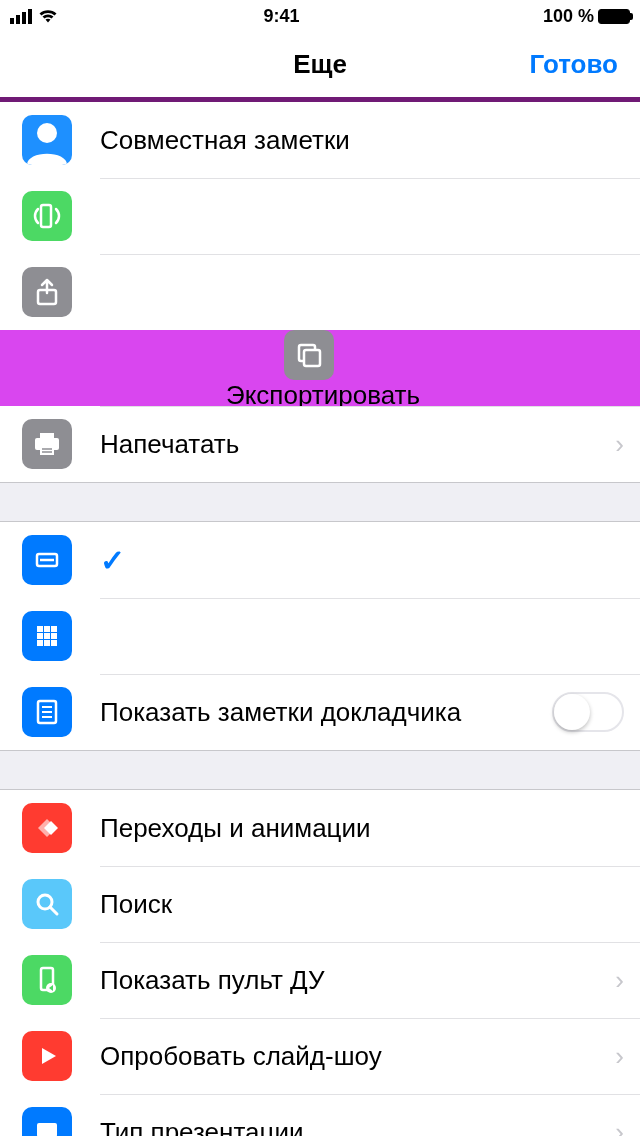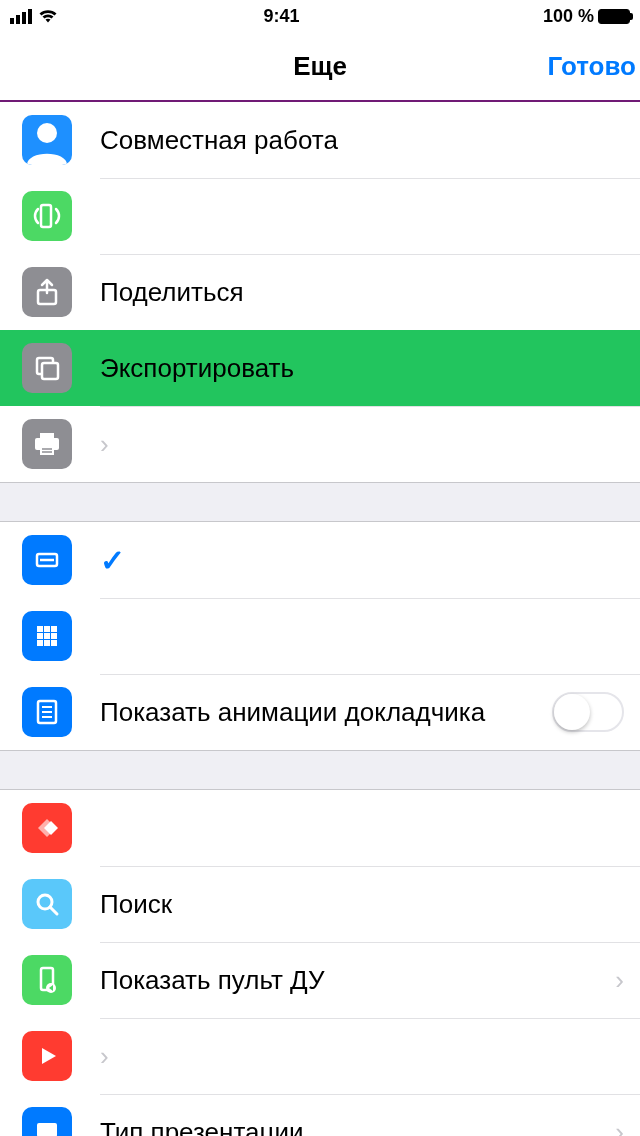--- a/index.html
+++ b/index.html
@@ -8,26 +8,26 @@
   .status-left { display: flex; align-items: center; gap: 6px; }
   .status-right { display: flex; align-items: center; gap: 4px; margin-left: 38px; }
   .bars { display: flex; align-items: flex-end; gap: 2px; }
   .bars span { width: 4px; background: #000; display: block; }
   .bars span:nth-child(1){height:6px;} .bars span:nth-child(2){height:9px;}
   .bars span:nth-child(3){height:12px;} .bars span:nth-child(4){height:15px;}
   .wifi { width: 20px; height: 14px; }
   .battery { width: 32px; height: 15px; border: 1.5px solid #000; border-radius: 3px; position: relative; }
   .battery:after { content:""; position:absolute; right:-4px; top:3px; width:3px; height:7px; background:#000; border-radius:0 2px 2px 0; }
   .battery-fill { background:#000; width: 100%; height: 100%; border-radius:1px; }
-  .nav-bar { height: 70px; position: relative; border-bottom: 2px solid #701a75; display:flex; align-items:center; justify-content:center;text-align:center; }
+  .nav-bar { height: 70px; position: relative; border-bottom: 5px solid #701a75; display:flex; align-items:center; justify-content:center;text-align:center; }
   .nav-title { font-size: 26px; font-weight: 700; }
-  .nav-done { position: absolute; right: 4px; font-size: 26px; color: #007aff; font-weight: 600; }
+  .nav-done { position: absolute; right: 22px; font-size: 26px; color: #007aff; font-weight: 600; }
   .section-gap { height: 40px; background: #efeff4; border-top: 1px solid #c7c7cb; border-bottom: 1px solid #c7c7cb; }
   .row { display:flex; align-items:center; height: 76px; padding: 0 16px 0 22px; background:#fff; position:relative; }
-  .row.selected { background: #22c55e; }
+  .row.selected { background: #d946ef; flex-direction: column; }
   .row:not(.selected) + .row:not(.selected) .sep,
   .row .sep { position:absolute; top:0; left:100px; right:0; height:1px; background:#e1e1e4; }
   .icon { width: 50px; height: 50px; border-radius: 10px; flex-shrink:0; display:flex; align-items:center; justify-content:center; margin-right: 28px; }
   .label { font-size: 26px; flex: 1; white-space: nowrap; overflow:hidden; }
   .chevron { color:#c7c7cc; font-size:26px; font-weight:400; }
   .check { color:#007aff; font-size:30px; font-weight:700; }
   .toggle { width: 72px; height: 40px; border-radius: 20px; background:#fff; border:2px solid #e5e5ea; position:relative; }
   .toggle-knob { position:absolute; left:0; top:0; width:36px; height:36px; border-radius:50%; background:#fff; box-shadow: 0 2px 4px rgba(0,0,0,0.25); }
   
   .ic-blue { background:#007aff; }
@@ -68,40 +68,39 @@
 </div>
 
 <div class="row first">
 
   <div class="icon ic-person">
     <svg viewBox="0 0 50 50">
         <circle cx="25" cy="18" r="10" fill="#fff"></circle>
         <path d="M5 50 C5 35 45 35 45 50 Z" fill="#fff"></path>
       </svg>
   </div>
-  <div class="label">Совместная работа</div>
+  <div class="label">Совместная заметки</div>
 </div>
 <div class="row">
   <div class="sep"></div>
   <div class="icon ic-green">
     <svg width="34" height="34" viewBox="0 0 34 34">
         <rect x="11" y="6" width="10" height="22" rx="2" fill="none" stroke="#fff" stroke-width="2.5"></rect>
         <path d="M26 10 C30 14 30 20 26 24 M8 10 C4 14 4 20 8 24" stroke="#fff" stroke-width="2.5" fill="none" stroke-linecap="round"></path>
       </svg>
   </div>
 </div>
 <div class="row">
   <div class="sep"></div>
   <div class="icon ic-gray">
     <svg width="30" height="30" viewBox="0 0 30 30">
         <path d="M15 3 L15 16 M10 8 L15 3 L20 8" stroke="#fff" stroke-width="2.5" fill="none" stroke-linecap="round" stroke-linejoin="round"></path>
         <rect x="6" y="13" width="18" height="14" rx="2" fill="none" stroke="#fff" stroke-width="2.5"></rect>
       </svg>
   </div>
-  <div class="label">Поделиться</div>
 </div>
 <div class="row selected">
   <div class="icon ic-gray">
     <svg width="30" height="30" viewBox="0 0 30 30">
         <rect x="5" y="5" width="16" height="16" rx="2" fill="none" stroke="#fff" stroke-width="2.5"></rect>
         <rect x="10" y="10" width="16" height="16" rx="2" fill="#8e8e93" stroke="#fff" stroke-width="2.5"></rect>
       </svg>
   </div>
   <div class="label">Экспортировать</div>
 </div>
@@ -109,20 +108,21 @@
   <div class="sep"></div>
   <div class="icon ic-gray">
     <svg width="32" height="32" viewBox="0 0 32 32">
         <rect x="4" y="10" width="24" height="12" rx="2" fill="#fff"></rect>
         <rect x="9" y="5" width="14" height="6" fill="#fff"></rect>
         <rect x="9" y="18" width="14" height="9" fill="#fff"></rect>
         <line x1="11" y1="21" x2="21" y2="21" stroke="#8e8e93" stroke-width="1.5"></line>
         <line x1="11" y1="24" x2="21" y2="24" stroke="#8e8e93" stroke-width="1.5"></line>
       </svg>
   </div>
+  <div class="label">Напечатать</div>
   <div class="chevron">›</div>
 </div>
 
 <div class="section-gap"></div>
 
 <div class="row first">
 
   <div class="icon ic-blue">
     <svg width="30" height="30" viewBox="0 0 30 30">
         <rect x="5" y="9" width="20" height="12" rx="2" fill="none" stroke="#fff" stroke-width="2.5"></rect>
@@ -150,36 +150,37 @@
 <div class="row">
   <div class="sep"></div>
   <div class="icon ic-blue">
     <svg width="30" height="30" viewBox="0 0 30 30">
         <rect x="6" y="4" width="18" height="22" rx="2" fill="none" stroke="#fff" stroke-width="2.5"></rect>
         <line x1="10" y1="10" x2="20" y2="10" stroke="#fff" stroke-width="2"></line>
         <line x1="10" y1="15" x2="20" y2="15" stroke="#fff" stroke-width="2"></line>
         <line x1="10" y1="20" x2="20" y2="20" stroke="#fff" stroke-width="2"></line>
       </svg>
   </div>
-  <div class="label">Показать анимации докладчика</div>
+  <div class="label">Показать заметки докладчика</div>
   <div class="toggle">
       <div class="toggle-knob"></div>
     </div>
 </div>
 
 <div class="section-gap"></div>
 
 <div class="row first">
 
   <div class="icon ic-red">
     <svg width="30" height="30" viewBox="0 0 30 30">
         <path d="M6 15 L15 6 L24 15 L15 24 Z" fill="#fff" opacity="0.6"></path>
         <path d="M12 15 L19 8 L26 15 L19 22 Z" fill="#fff"></path>
       </svg>
   </div>
+  <div class="label">Переходы и анимации</div>
 </div>
 <div class="row">
   <div class="sep"></div>
   <div class="icon ic-lblue">
     <svg width="30" height="30" viewBox="0 0 30 30">
         <circle cx="13" cy="13" r="7" fill="none" stroke="#fff" stroke-width="3"></circle>
         <line x1="18" y1="18" x2="25" y2="25" stroke="#fff" stroke-width="3" stroke-linecap="round"></line>
       </svg>
   </div>
   <div class="label">Поиск</div>
@@ -196,20 +197,21 @@
   <div class="label">Показать пульт ДУ</div>
   <div class="chevron">›</div>
 </div>
 <div class="row">
   <div class="sep"></div>
   <div class="icon ic-red">
     <svg width="26" height="26" viewBox="0 0 26 26">
         <path d="M8 5 L22 13 L8 21 Z" fill="#fff"></path>
       </svg>
   </div>
+  <div class="label">Опробовать слайд-шоу</div>
   <div class="chevron">›</div>
 </div>
 <div class="row">
   <div class="sep"></div>
   <div class="icon ic-blue">
     <svg width="30" height="30" viewBox="0 0 30 30">
         <rect x="5" y="6" width="20" height="14" rx="2" fill="#fff"></rect>
         <line x1="15" y1="20" x2="15" y2="26" stroke="#fff" stroke-width="2.5"></line>
         <line x1="9" y1="26" x2="21" y2="26" stroke="#fff" stroke-width="2.5"></line>
       </svg>

